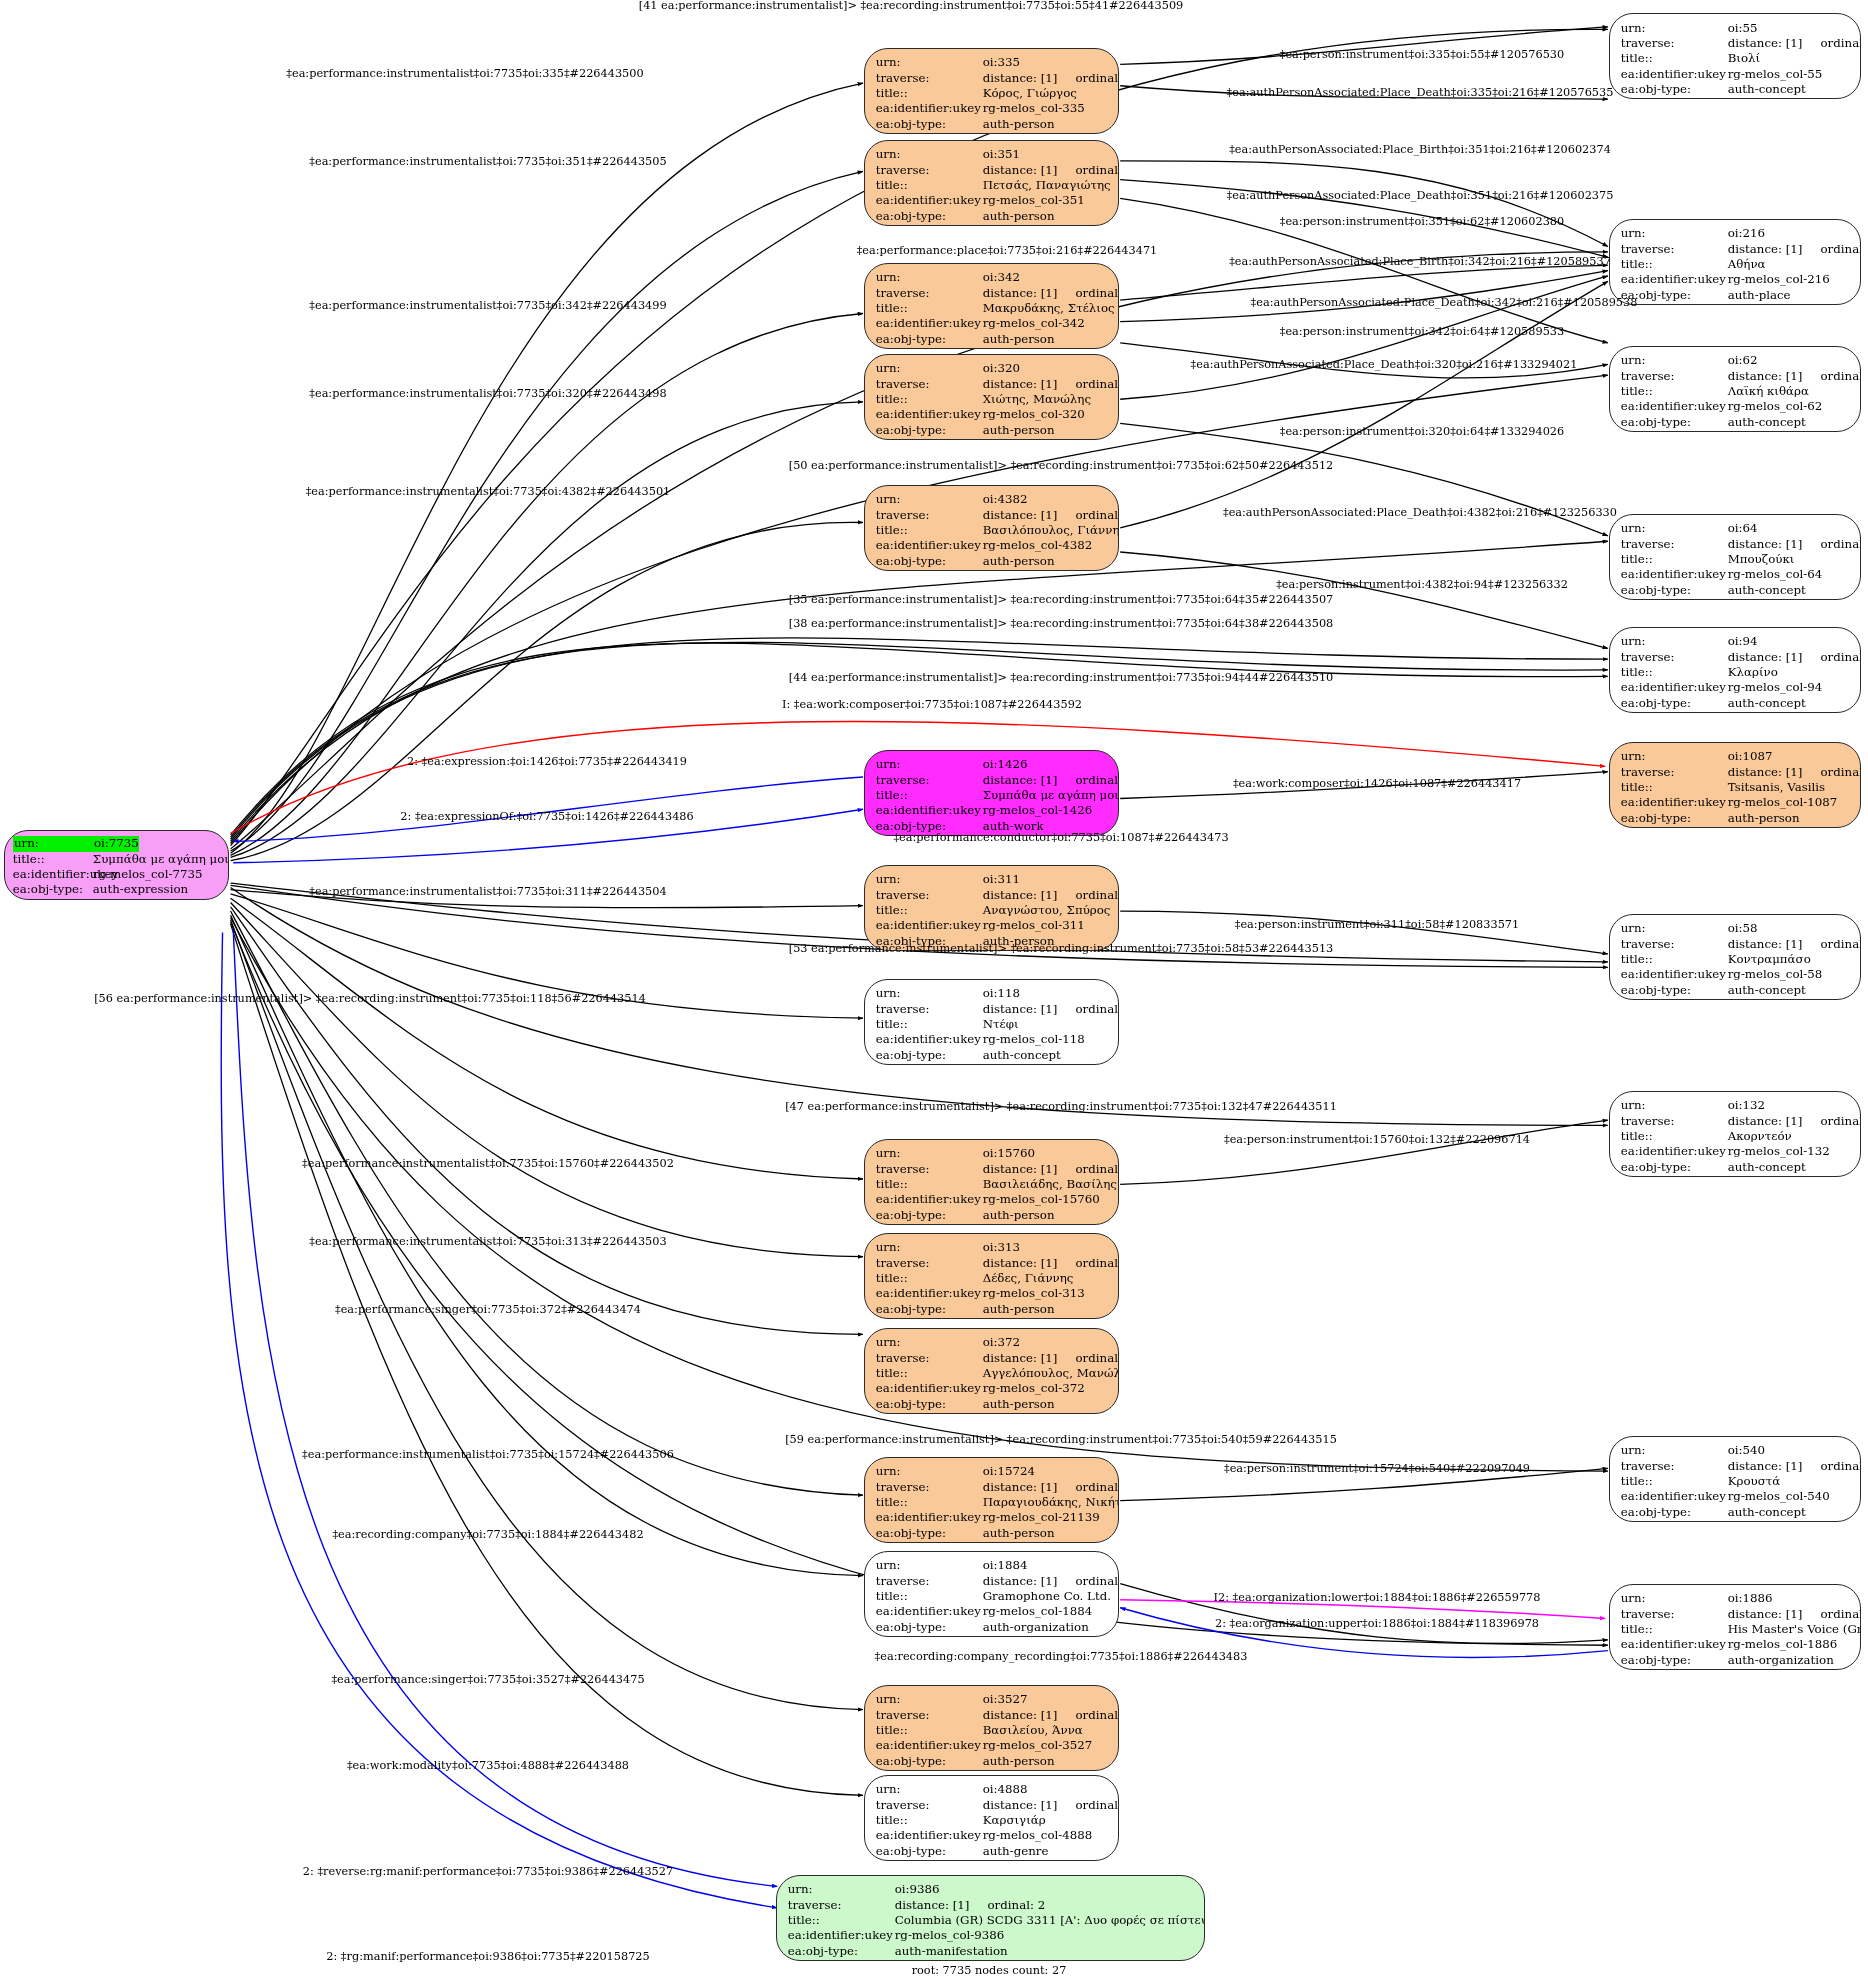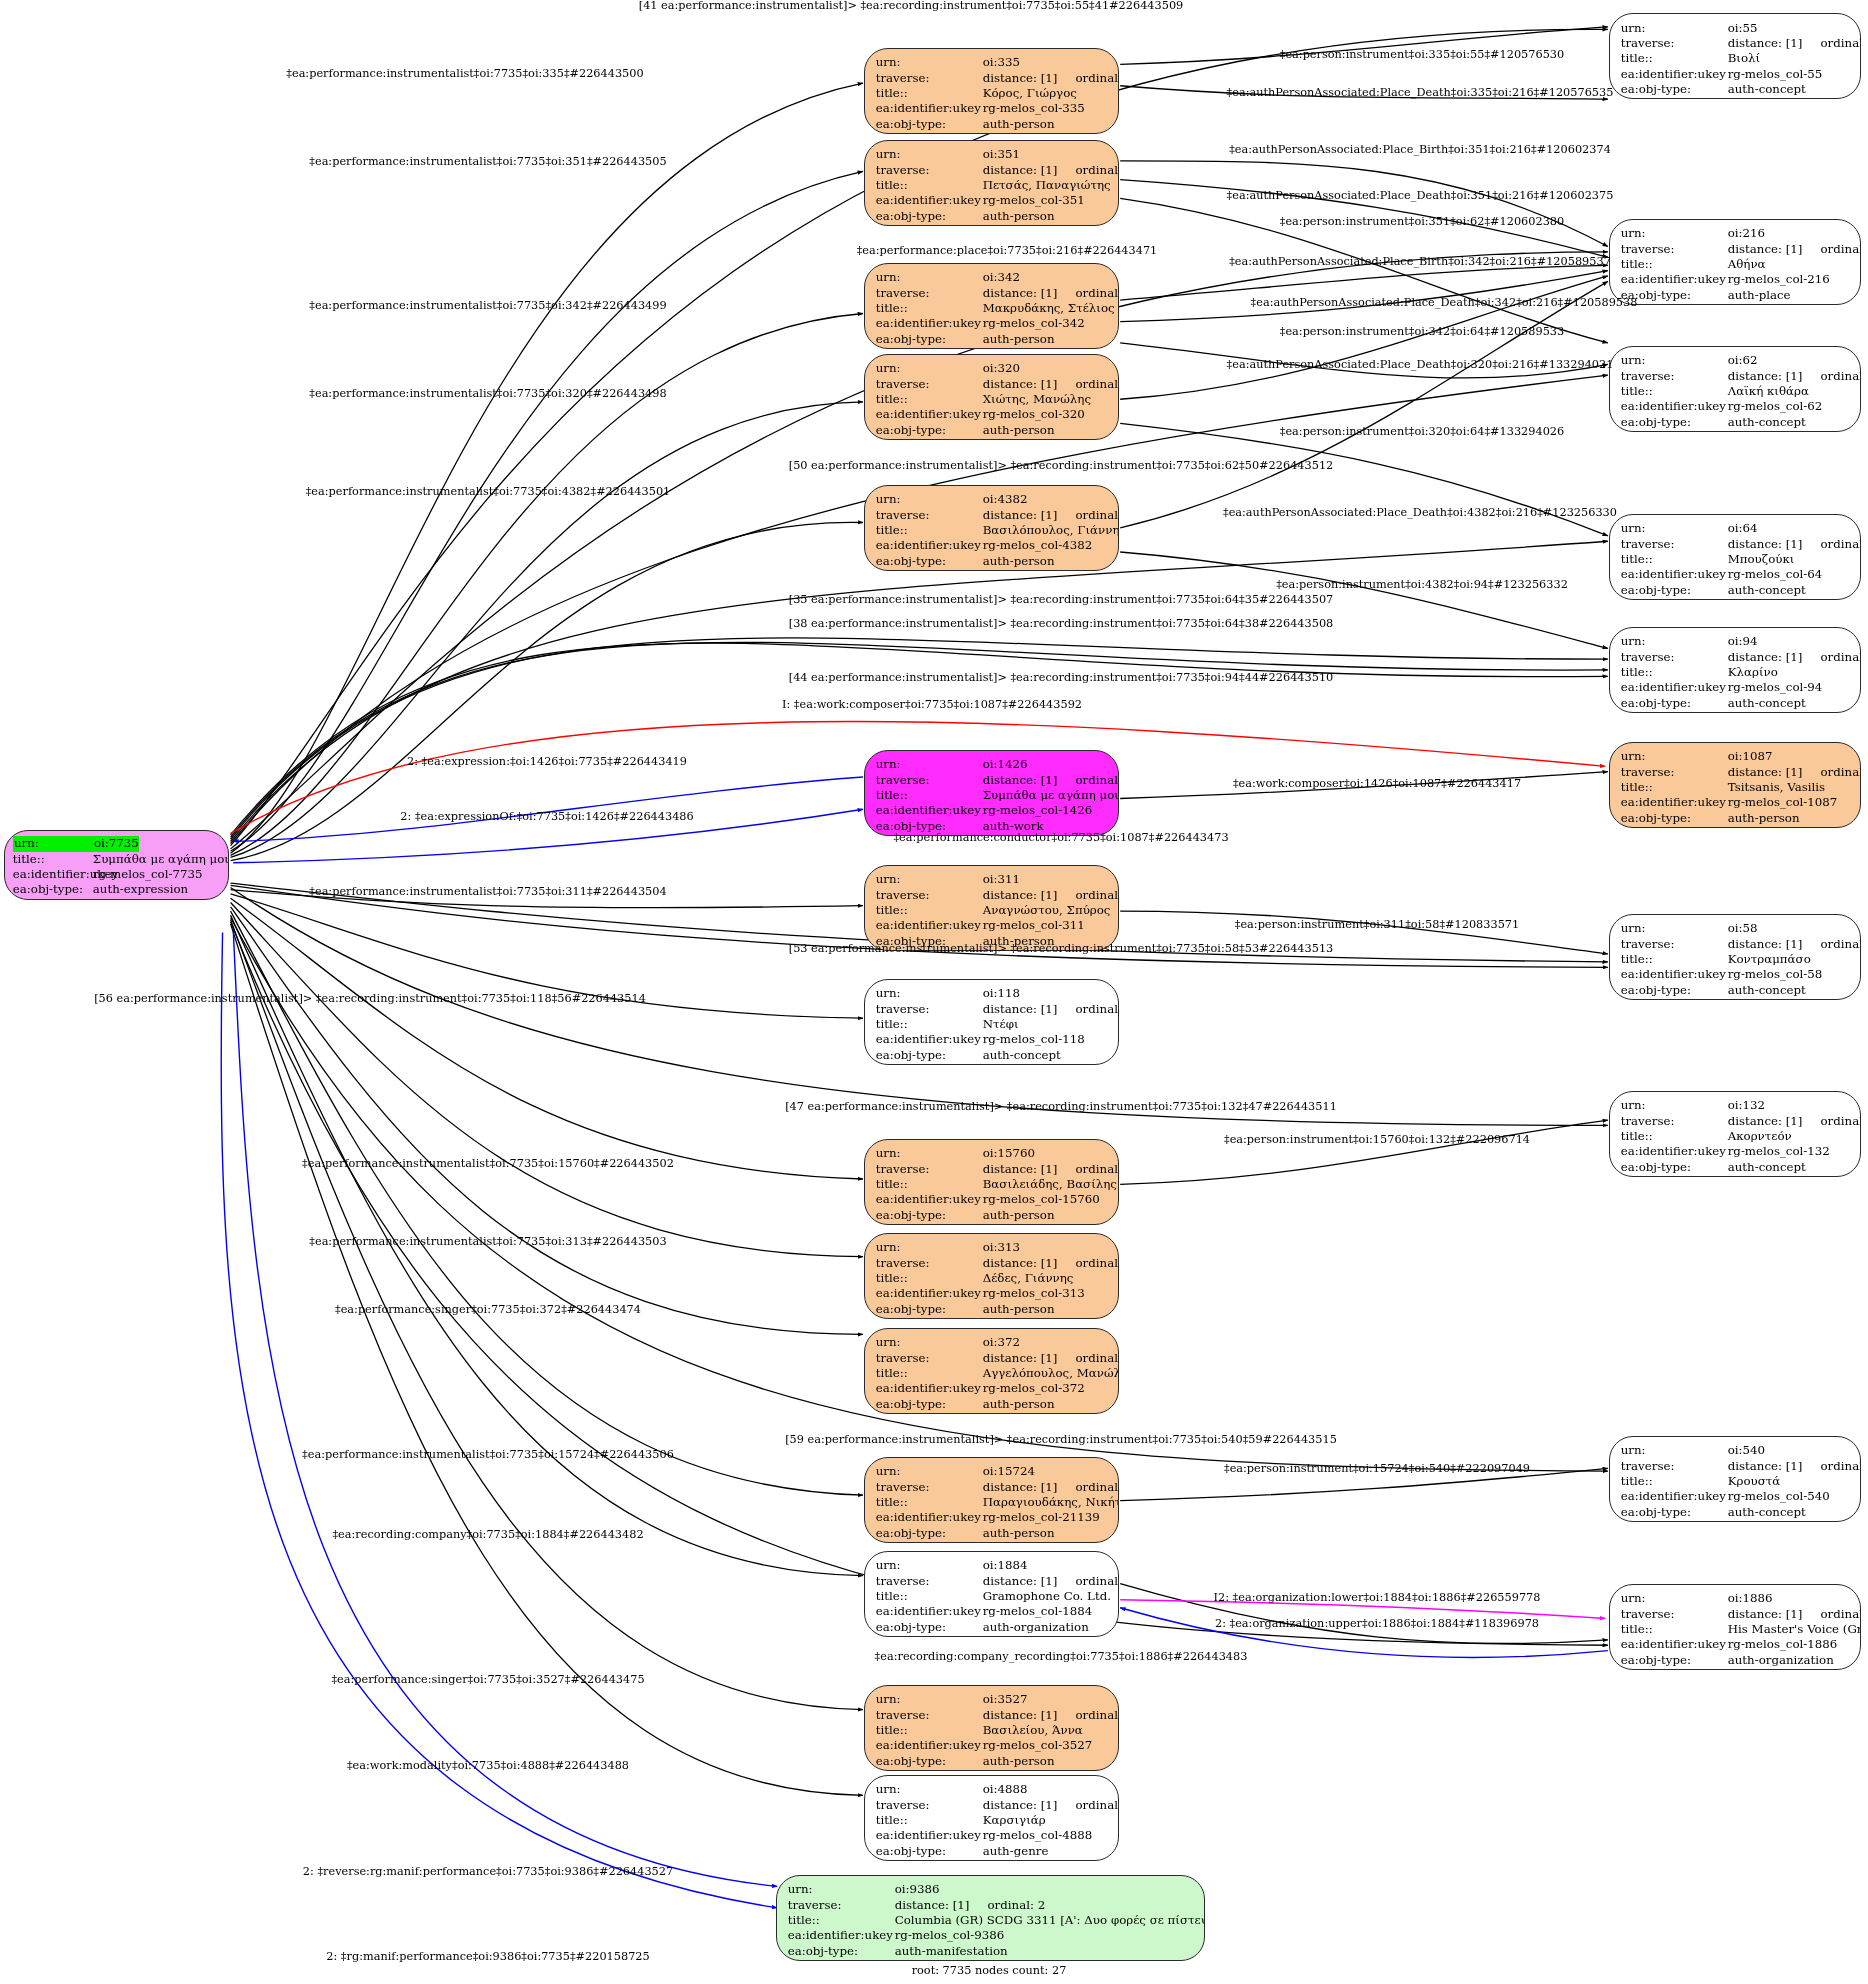--- a/index.html
+++ b/index.html
@@ -797,21 +797,21 @@
   <div class="elabel" style="left:1420px;top:92px;">‡ea:authPersonAssociated:Place_Death‡oi:335‡oi:216‡#120576535</div>
   <div class="elabel" style="left:488px;top:161px;">‡ea:performance:instrumentalist‡oi:7735‡oi:351‡#226443505</div>
   <div class="elabel" style="left:1420px;top:149px;">‡ea:authPersonAssociated:Place_Birth‡oi:351‡oi:216‡#120602374</div>
   <div class="elabel" style="left:1420px;top:195px;">‡ea:authPersonAssociated:Place_Death‡oi:351‡oi:216‡#120602375</div>
   <div class="elabel" style="left:1422px;top:221px;">‡ea:person:instrument‡oi:351‡oi:62‡#120602380</div>
   <div class="elabel" style="left:1007px;top:250px;">‡ea:performance:place‡oi:7735‡oi:216‡#226443471</div>
   <div class="elabel" style="left:1420px;top:261px;">‡ea:authPersonAssociated:Place_Birth‡oi:342‡oi:216‡#120589537</div>
   <div class="elabel" style="left:488px;top:305px;">‡ea:performance:instrumentalist‡oi:7735‡oi:342‡#226443499</div>
   <div class="elabel" style="left:1420px;top:302px;margin-left:24px;">‡ea:authPersonAssociated:Place_Death‡oi:342‡oi:216‡#120589538</div>
   <div class="elabel" style="left:1422px;top:331px;">‡ea:person:instrument‡oi:342‡oi:64‡#120589533</div>
-  <div class="elabel" style="left:1420px;top:364px;">‡ea:authPersonAssociated:Place_Death‡oi:320‡oi:216‡#133294021</div>
+  <div class="elabel" style="left:1384px;top:364px;">‡ea:authPersonAssociated:Place_Death‡oi:320‡oi:216‡#133294021</div>
   <div class="elabel" style="left:488px;top:393px;">‡ea:performance:instrumentalist‡oi:7735‡oi:320‡#226443498</div>
   <div class="elabel" style="left:1422px;top:431px;">‡ea:person:instrument‡oi:320‡oi:64‡#133294026</div>
   <div class="elabel" style="left:1061px;top:465px;">[50 ea:performance:instrumentalist]&gt; ‡ea:recording:instrument‡oi:7735‡oi:62‡50#226443512</div>
   <div class="elabel" style="left:488px;top:491px;">‡ea:performance:instrumentalist‡oi:7735‡oi:4382‡#226443501</div>
   <div class="elabel" style="left:1420px;top:512px;">‡ea:authPersonAssociated:Place_Death‡oi:4382‡oi:216‡#123256330</div>
   <div class="elabel" style="left:1422px;top:584px;">‡ea:person:instrument‡oi:4382‡oi:94‡#123256332</div>
   <div class="elabel" style="left:1061px;top:599px;">[35 ea:performance:instrumentalist]&gt; ‡ea:recording:instrument‡oi:7735‡oi:64‡35#226443507</div>
   <div class="elabel" style="left:1061px;top:623px;">[38 ea:performance:instrumentalist]&gt; ‡ea:recording:instrument‡oi:7735‡oi:64‡38#226443508</div>
   <div class="elabel" style="left:1061px;top:669px;margin-top:8px;">[44 ea:performance:instrumentalist]&gt; ‡ea:recording:instrument‡oi:7735‡oi:94‡44#226443510</div>
   <div class="elabel" style="left:932px;top:704px;">I: ‡ea:work:composer‡oi:7735‡oi:1087‡#226443592</div>

